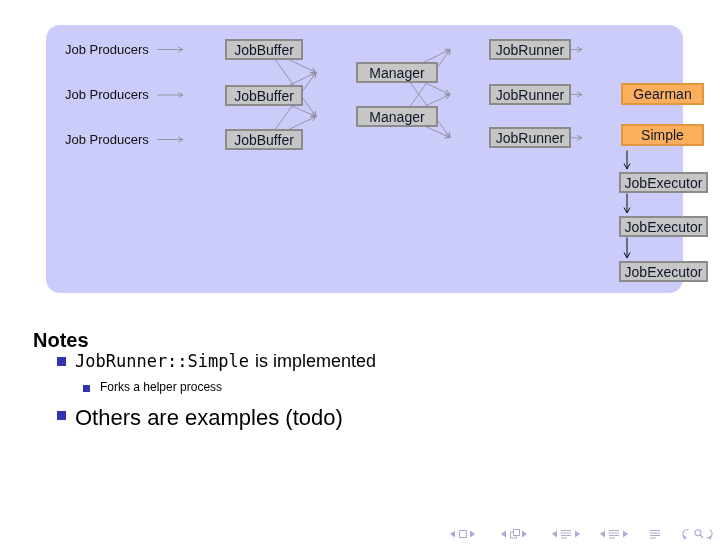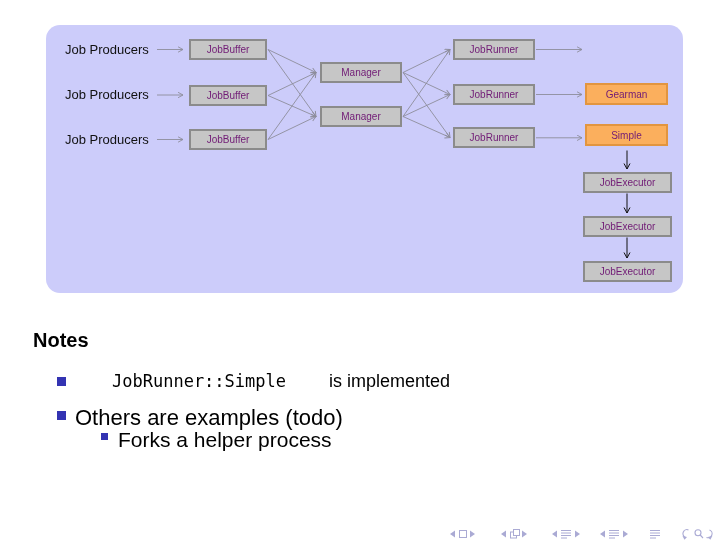--- a/index.html
+++ b/index.html
@@ -12,34 +12,34 @@
     position:absolute; left:46px; top:25px; width:637px; height:268px;
     background:#ccccfa; border-radius:14px;
   }
   svg.arrows { position:absolute; left:0; top:0; width:728px; height:546px; pointer-events:none; }
   .plabel {
     position:absolute; left:65px; width:96px; height:16px;
     font-size:13px; color:#111; white-space:nowrap;
   }
   .gbox, .obox {
     position:absolute; display:flex; align-items:center; justify-content:center;
-    font-size:10px; color:#701a75; white-space:nowrap;
+    font-size:14px; color:#0f172a; white-space:nowrap;margin-left:36px;
   }
   .gbox { background:#c6c6c6; border:2px solid #8b8b8b; }
   .obox { background:#fbaf5d; border:2px solid #e2953f; }
   .notes-heading {
     position:absolute; left:33px; top:329px; font-size:20px; font-weight:bold; color:#000;
   }
   .bullet { position:absolute; display:flex; align-items:flex-start; white-space:nowrap; }
   .sq { display:inline-block; background:#3333b2; flex:none; }
-  .b1 { left:57px; top:371px; font-size:18px;gap:37px; }
+  .b1 { left:57px; top:351px; font-size:18px; }
   .b1 .sq { width:9px; height:9px; margin-top:6px; margin-right:9px; }
   .b1 .code { font-family:"DejaVu Sans Mono", monospace; font-size:17px; }
   .b1 .rest { margin-left:6px; }
-  .sub { left:101px; top:380px; font-size:21px;margin-top:48px; }
+  .sub { left:83px; top:380px; font-size:12px; }
   .sub .sq { width:7px; height:7px; margin-top:5px; margin-right:10px; }
   .b2 { left:57px; top:405px; font-size:22px; }
   .b2 .sq { width:9px; height:9px; margin-top:6px; margin-right:9px; }
   .navbar { position:absolute; left:450px; top:527px; width:265px; height:14px; }
   .navbar svg { display:block; }
 </style>
 </head>
 <body>
 
 <div class="slide">

